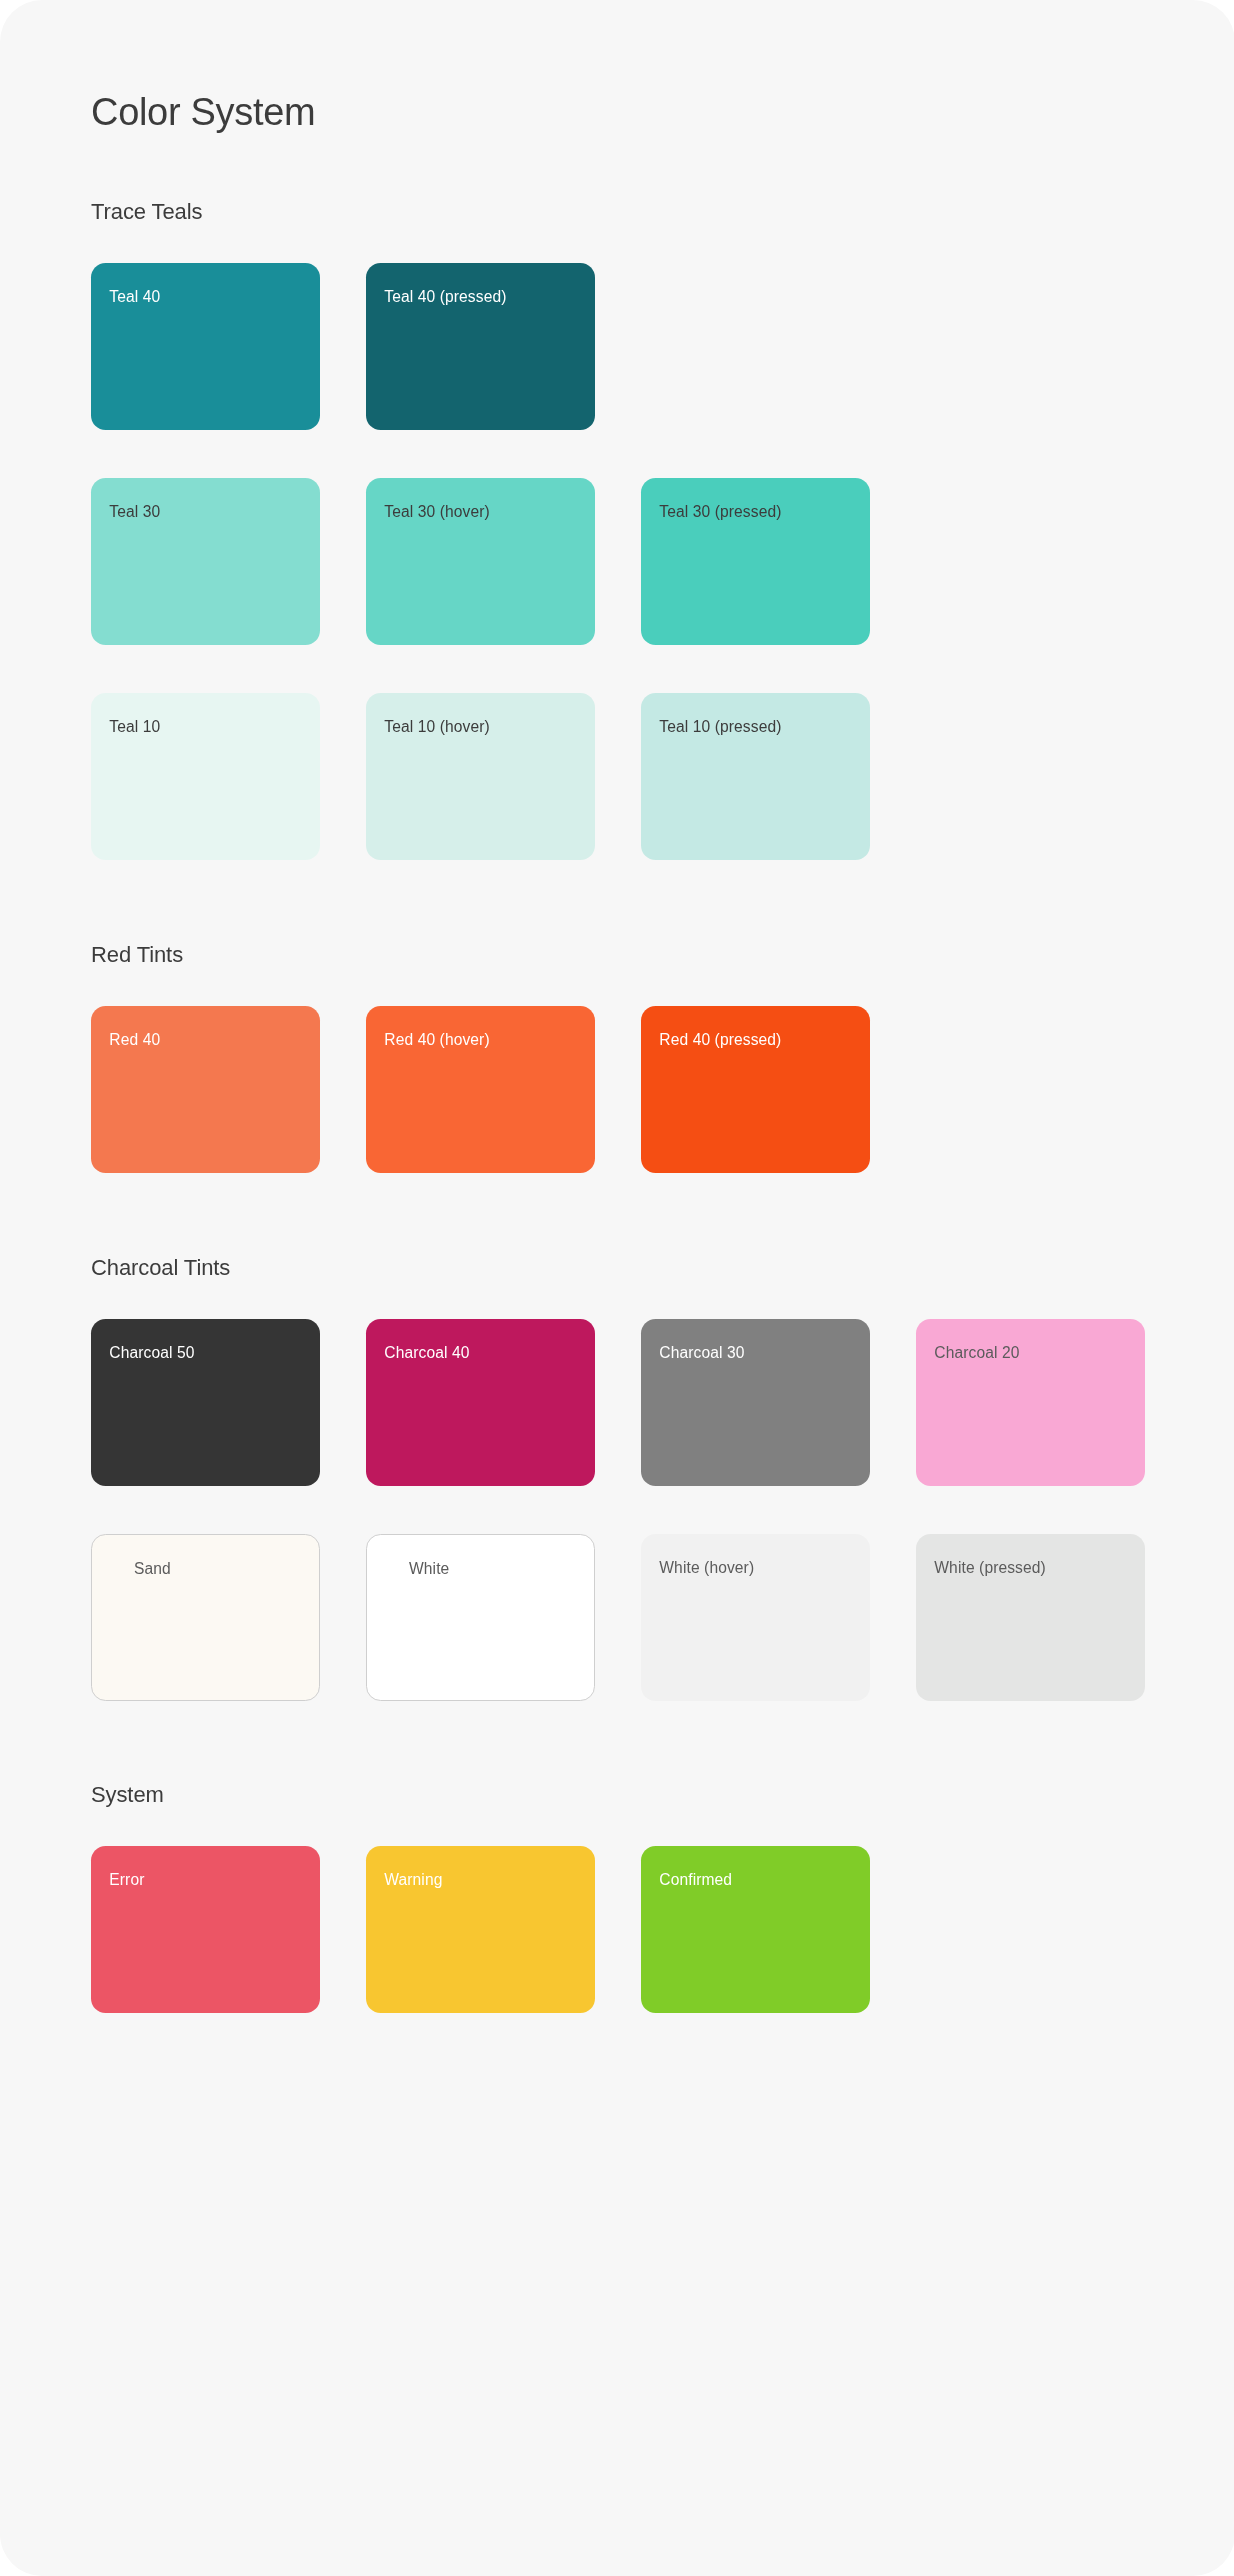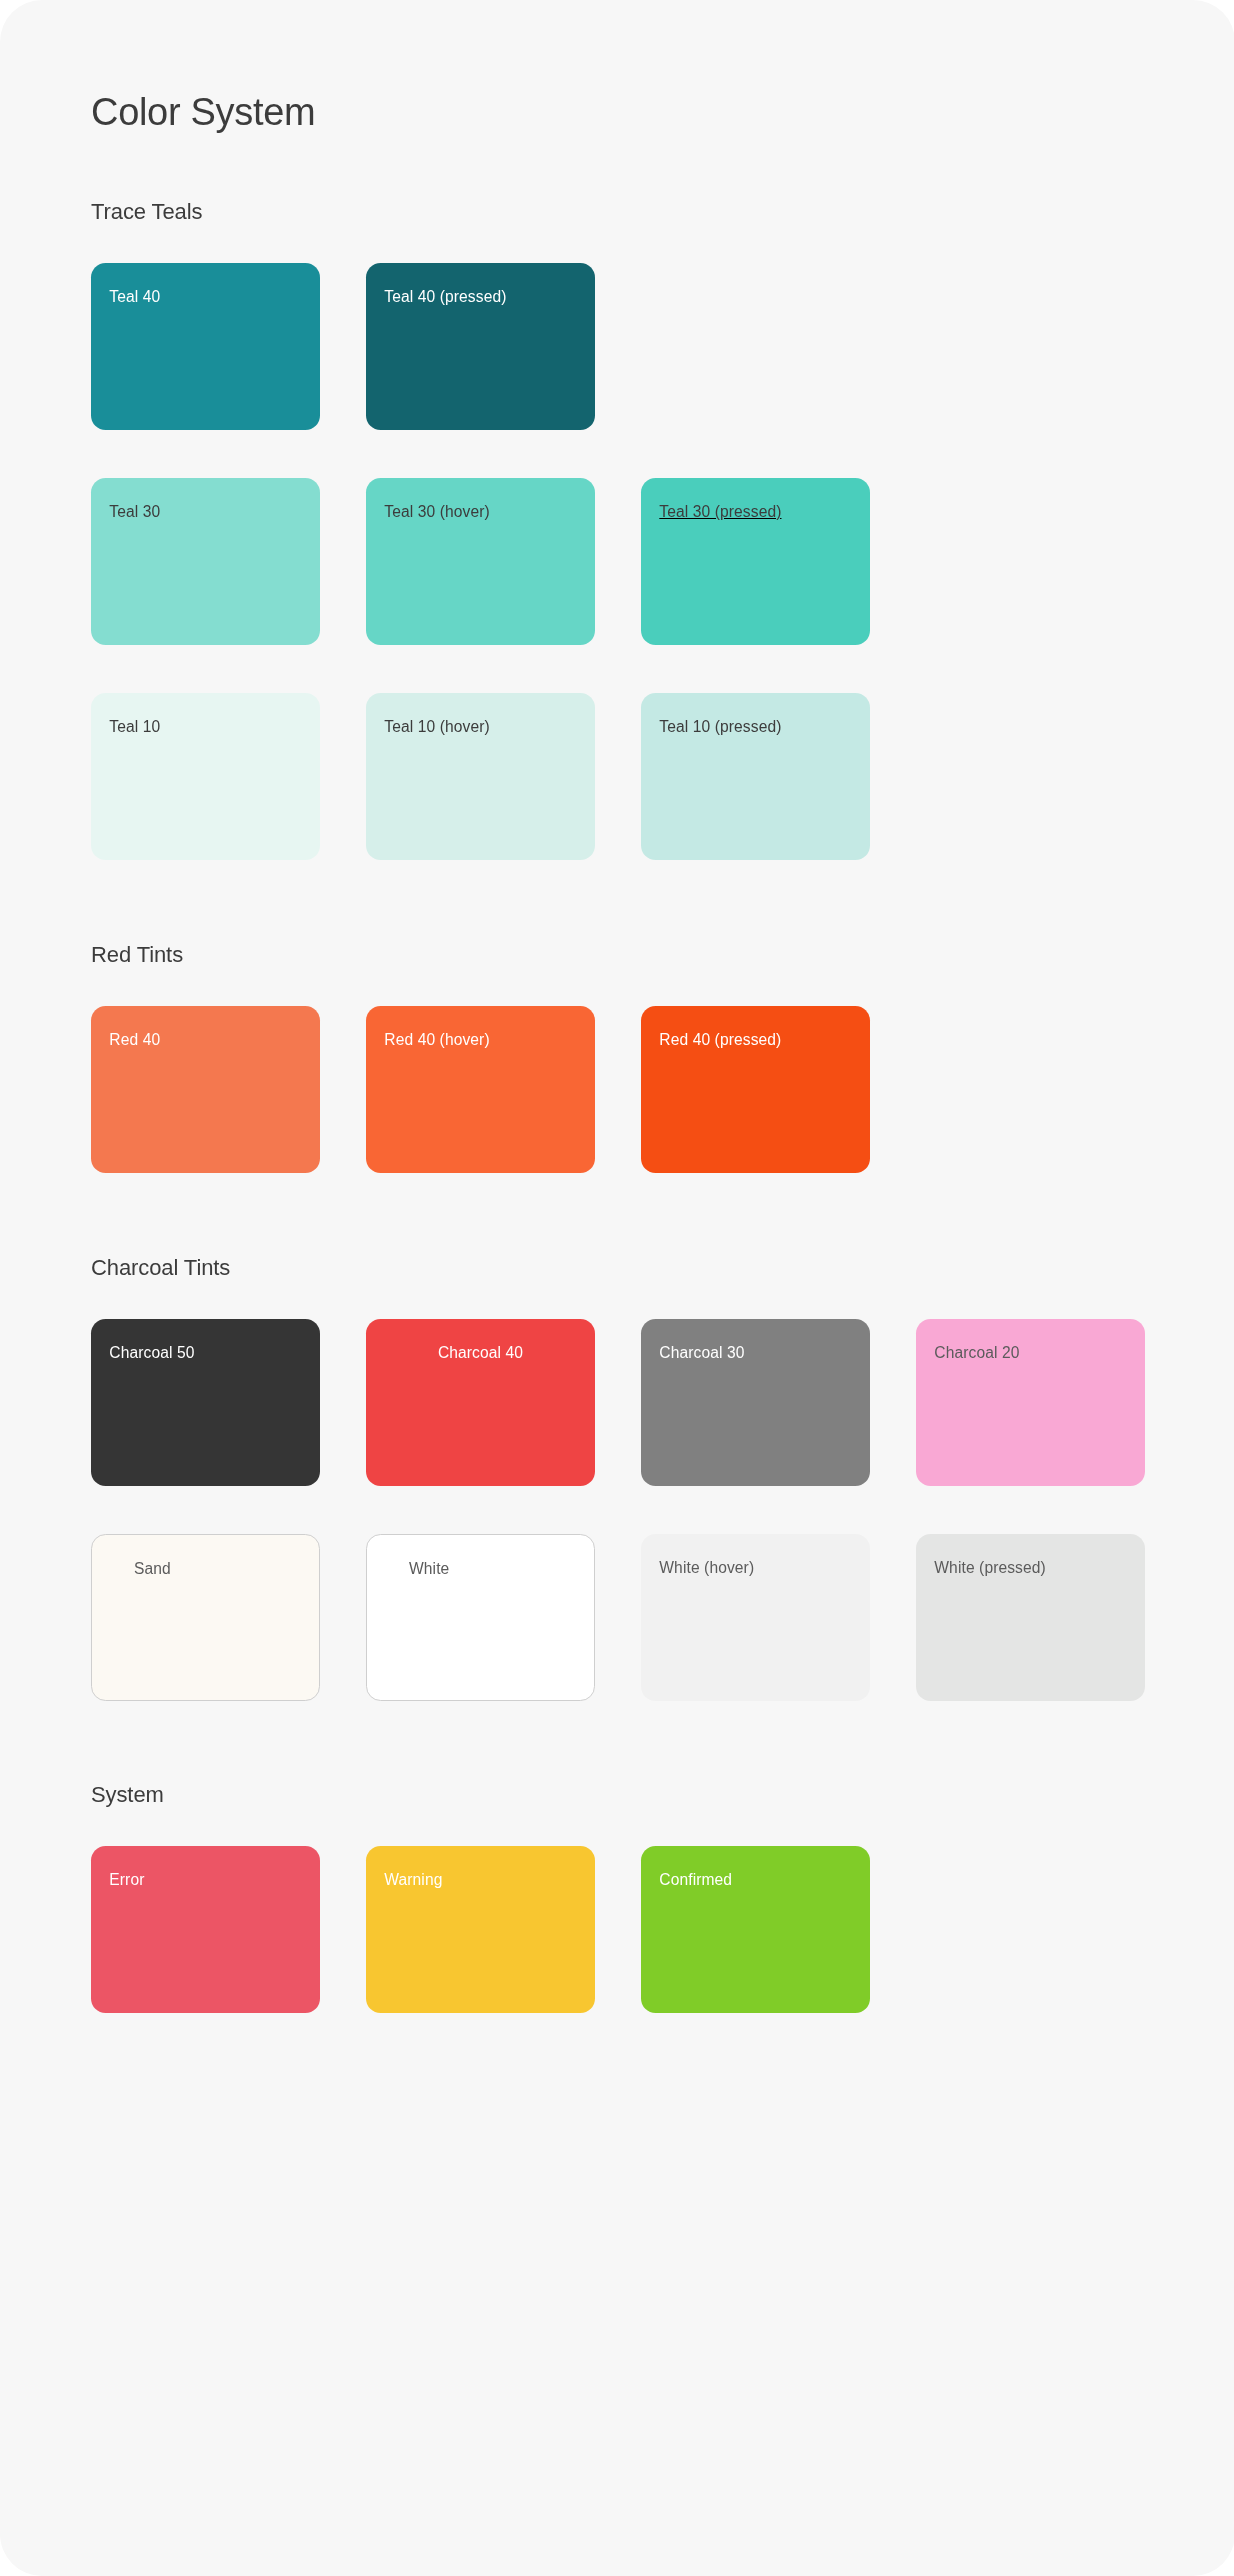--- a/index.html
+++ b/index.html
@@ -84,41 +84,41 @@
   <div id="sections-root">
       <section class="section section-trace-teals">
         <h2 class="section-heading">Trace Teals</h2>
         <div class="swatch-row">
           <div class="swatch" style="background: rgb(25, 142, 153);"><span class="swatch-label label-light">Teal 40</span></div>
           <div class="swatch" style="background: rgb(19, 100, 110);"><span class="swatch-label label-light">Teal 40 (pressed)</span></div>
         </div>
         <div class="swatch-row">
           <div class="swatch" style="background: rgb(132, 221, 208);"><span class="swatch-label label-dark">Teal 30</span></div>
           <div class="swatch" style="background: rgb(102, 214, 198);"><span class="swatch-label label-dark">Teal 30 (hover)</span></div>
-          <div class="swatch" style="background: rgb(74, 206, 188); text-decoration: underline;"><span class="swatch-label label-dark">Teal 30 (pressed)</span></div>
+          <div class="swatch" style="background: rgb(74, 206, 188);"><span class="swatch-label label-dark">Teal 30 (pressed)</span></div>
         </div>
         <div class="swatch-row">
           <div class="swatch" style="background: rgb(231, 246, 242);"><span class="swatch-label label-dark">Teal 10</span></div>
           <div class="swatch" style="background: rgb(214, 239, 234);"><span class="swatch-label label-dark">Teal 10 (hover)</span></div>
           <div class="swatch" style="background: rgb(196, 233, 228);"><span class="swatch-label label-dark">Teal 10 (pressed)</span></div>
         </div>
       </section>
       <section class="section section-red-tints">
         <h2 class="section-heading">Red Tints</h2>
         <div class="swatch-row">
           <div class="swatch" style="background: rgb(244, 120, 79);"><span class="swatch-label label-light">Red 40</span></div>
           <div class="swatch" style="background: rgb(249, 102, 52);"><span class="swatch-label label-light">Red 40 (hover)</span></div>
           <div class="swatch" style="background: rgb(245, 78, 19);"><span class="swatch-label label-light">Red 40 (pressed)</span></div>
         </div>
       </section>
       <section class="section section-charcoal">
         <h2 class="section-heading">Charcoal Tints</h2>
         <div class="swatch-row">
           <div class="swatch" style="background: rgb(53, 53, 53);"><span class="swatch-label label-light">Charcoal 50</span></div>
-          <div class="swatch" style="background: #ef4444; text-align: center;"><span class="swatch-label label-light">Charcoal 40</span></div>
+          <div class="swatch" style="background: #be185d;"><span class="swatch-label label-light">Charcoal 40</span></div>
           <div class="swatch" style="background: rgb(128, 128, 128);"><span class="swatch-label label-light">Charcoal 30</span></div>
           <div class="swatch" style="background: #f9a8d4;"><span class="swatch-label label-muted">Charcoal 20</span></div>
         </div>
         <div class="swatch-row">
           <div class="swatch bordered" style="background: rgb(252, 249, 243);"><span class="swatch-label label-muted">Sand</span></div>
           <div class="swatch bordered" style="background: rgb(255, 255, 255);"><span class="swatch-label label-muted">White</span></div>
           <div class="swatch" style="background: rgb(241, 241, 241);"><span class="swatch-label label-muted">White (hover)</span></div>
           <div class="swatch" style="background: rgb(228, 229, 228);"><span class="swatch-label label-muted">White (pressed)</span></div>
         </div>
       </section>

